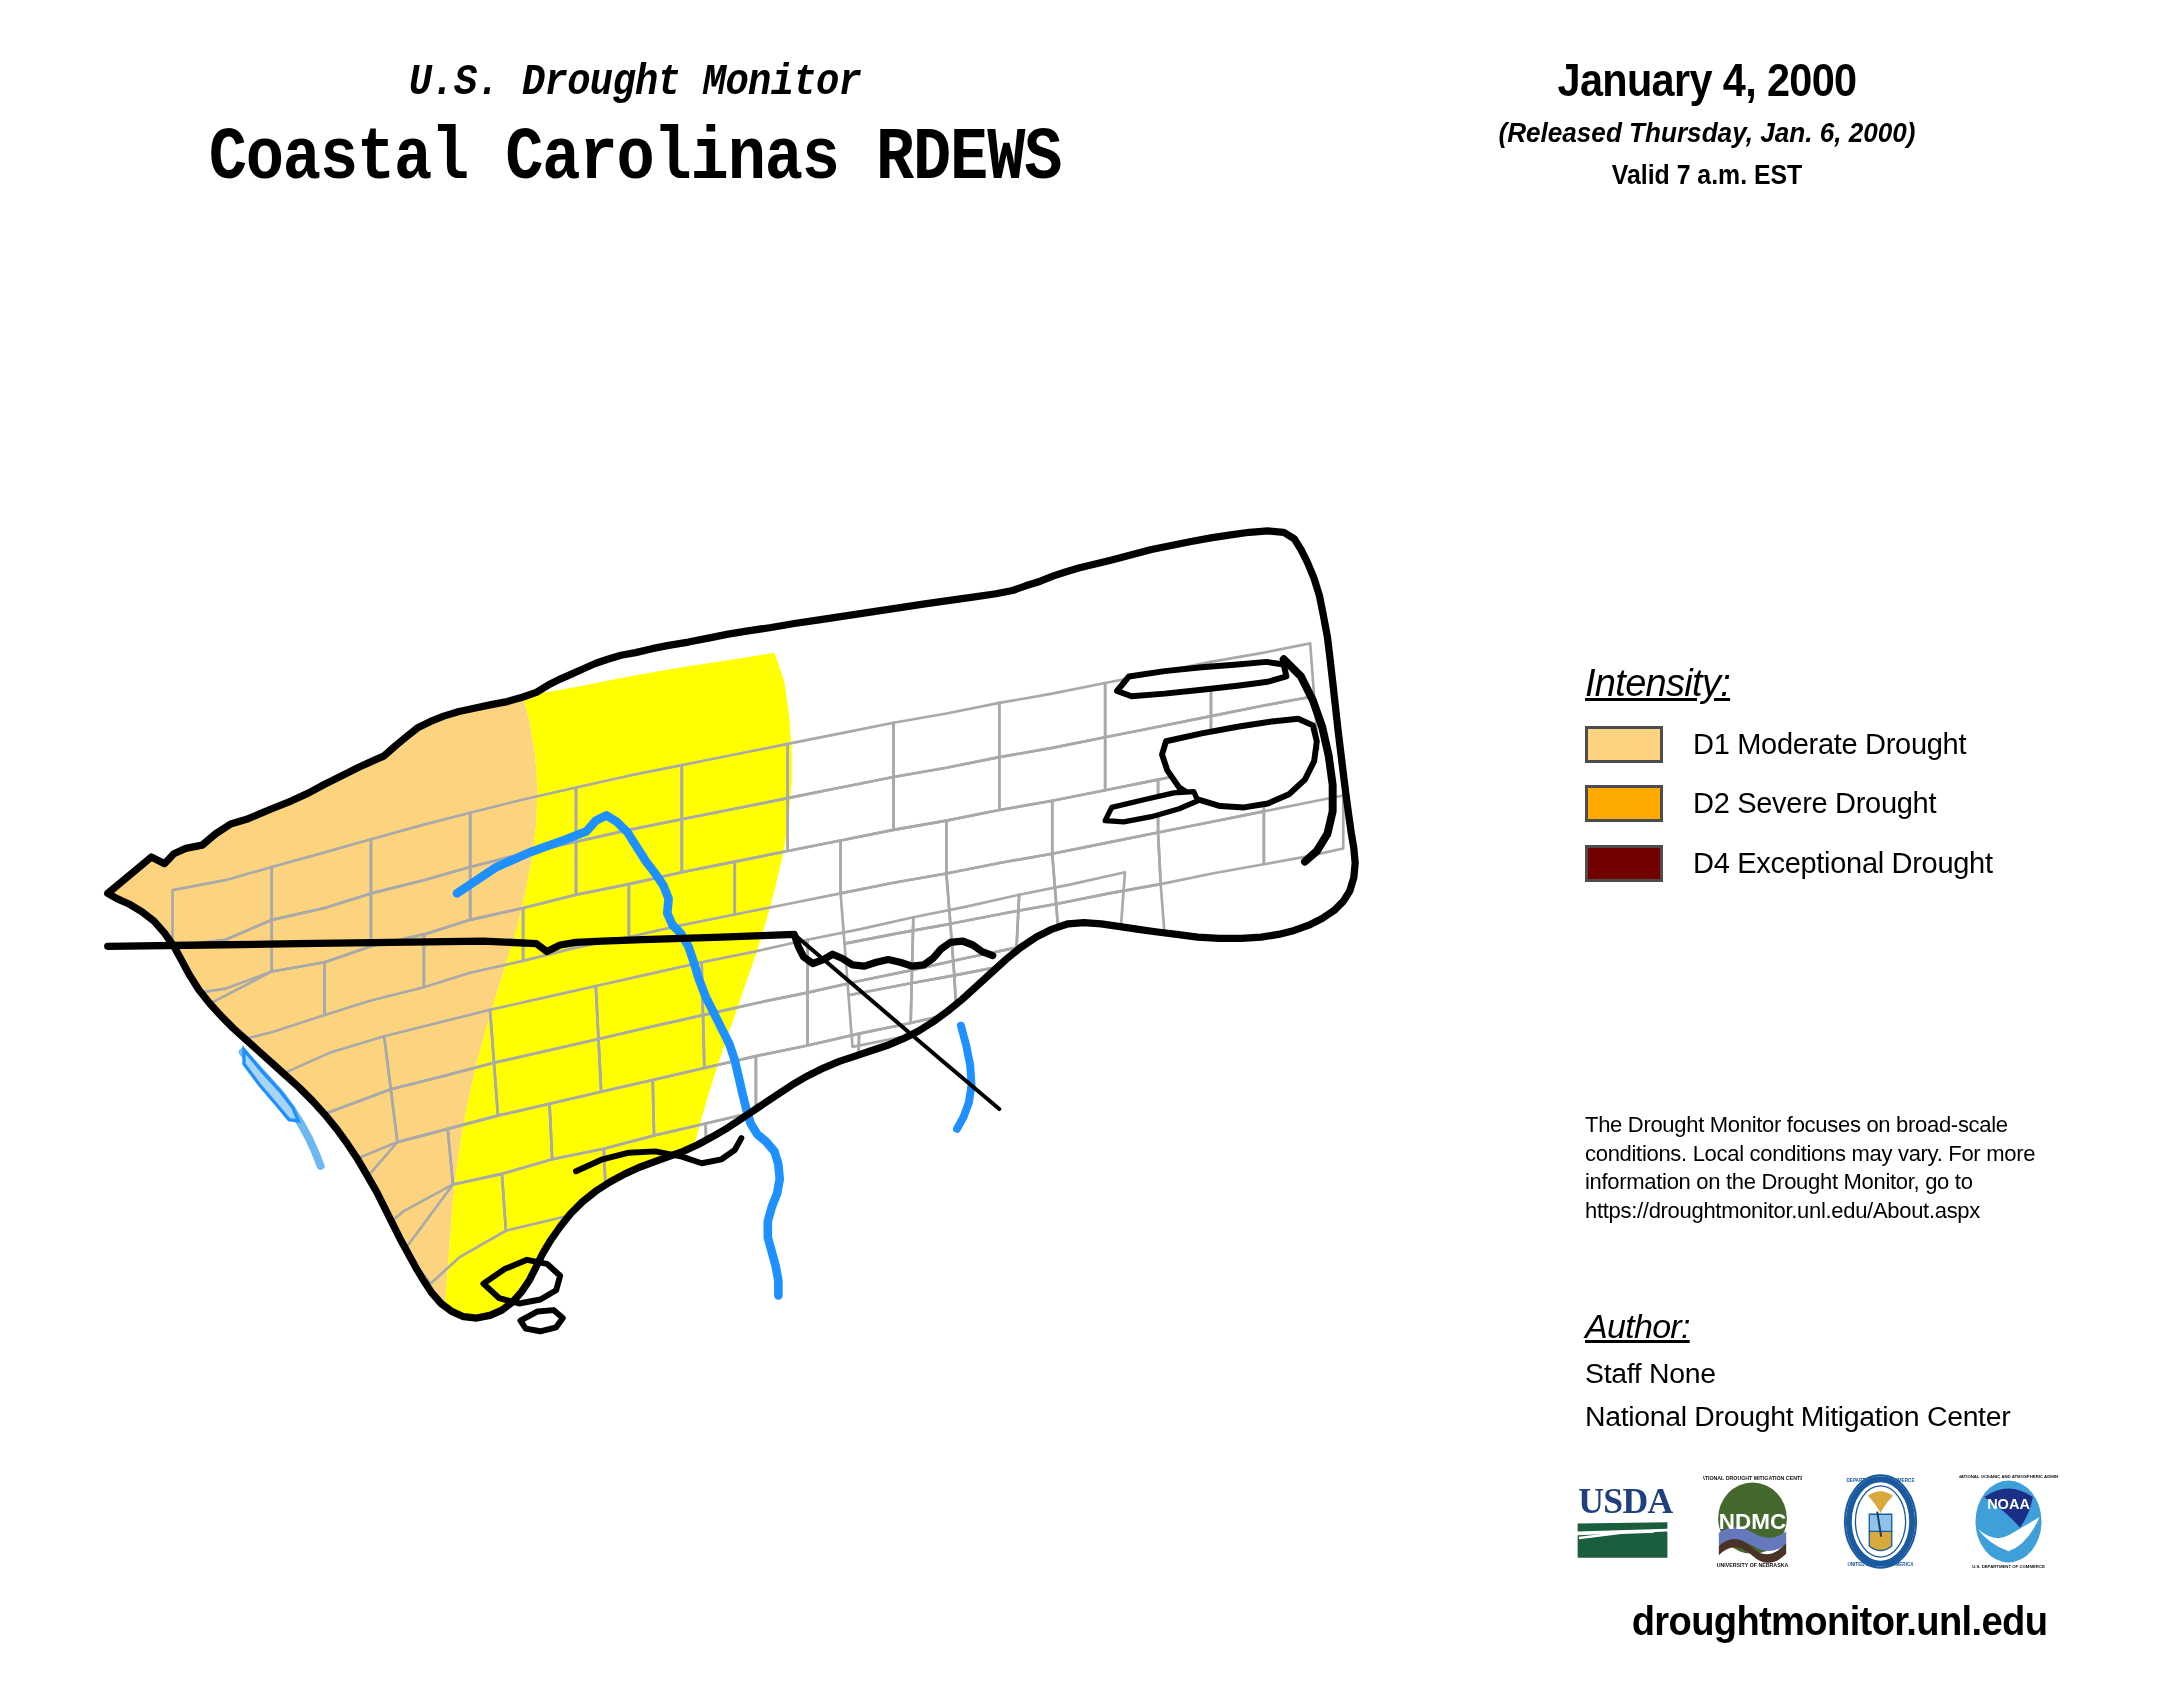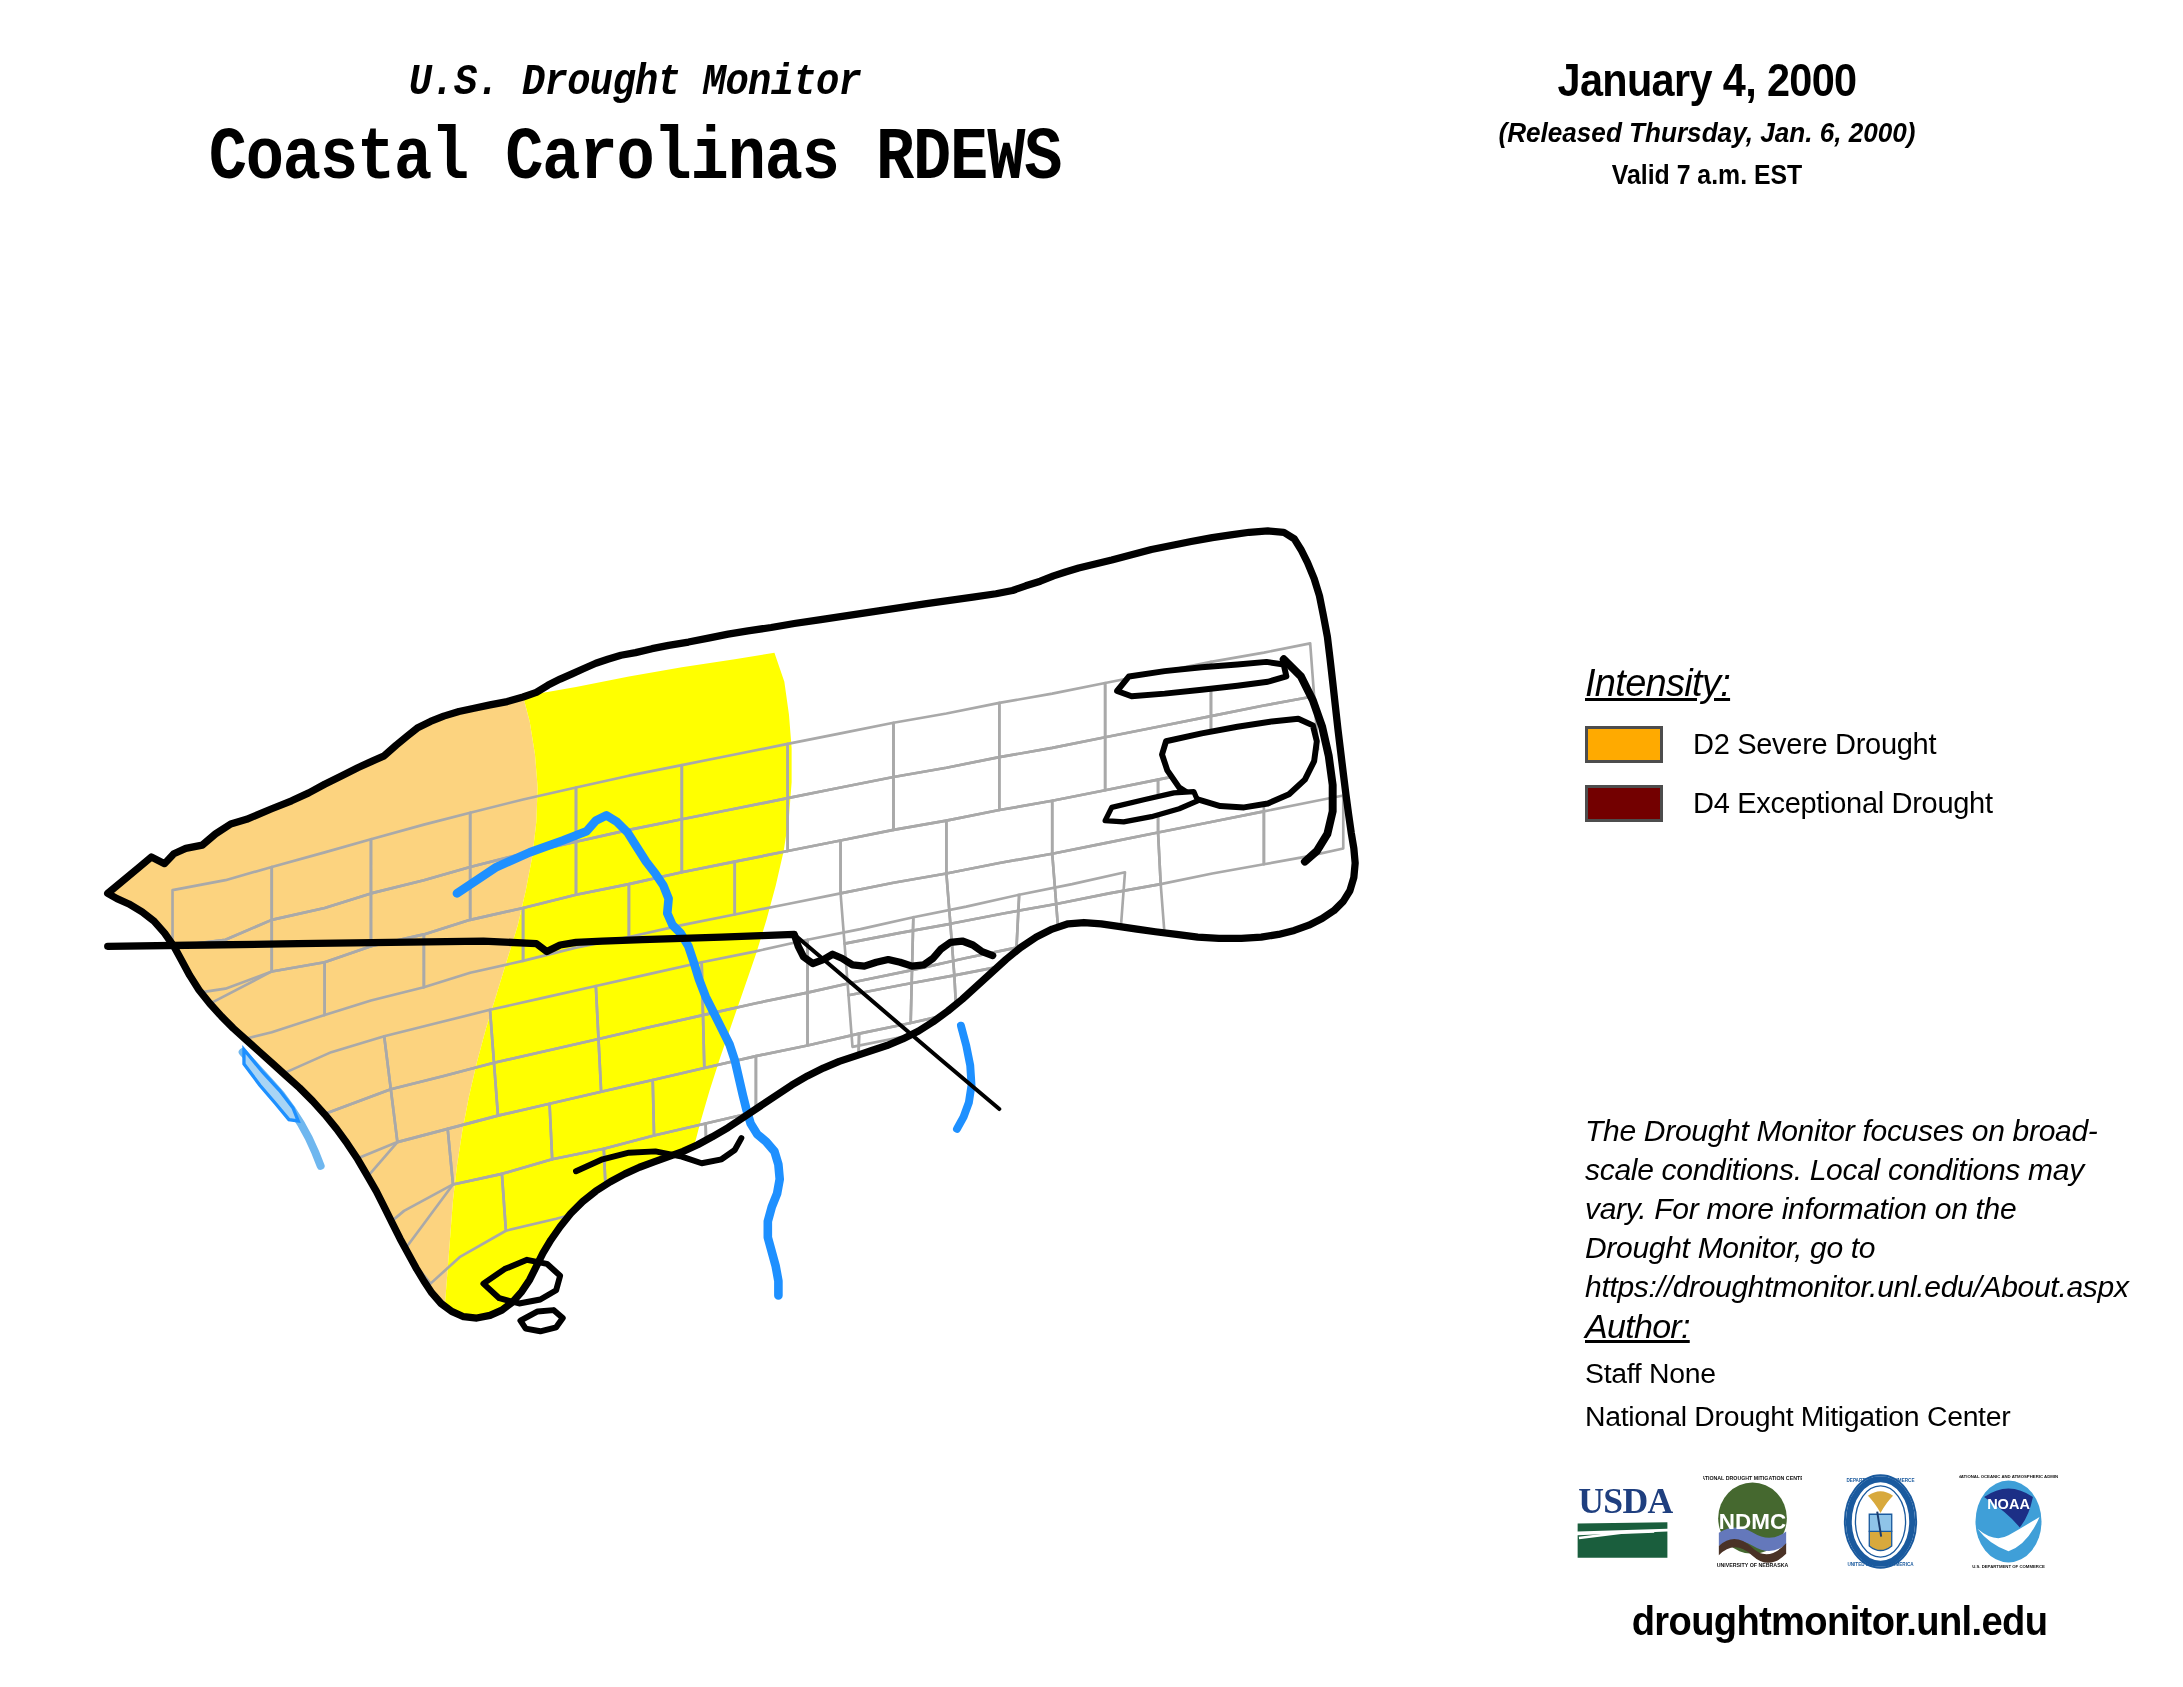--- a/index.html
+++ b/index.html
@@ -32,21 +32,21 @@
   #legend-title{font-size:38px;font-style:italic;font-weight:normal;
                 text-decoration:underline;letter-spacing:-0.7px;margin-bottom:14.6px;
                 display:inline-block;}
   .legend-row{display:flex;align-items:center;height:50px;margin-bottom:9.3px;}
   .swatch{width:78px;height:37px;border:3.3px solid #4d4d4d;box-sizing:border-box;
           flex:0 0 auto;}
   .legend-label{font-size:29px;margin-left:30px;white-space:nowrap;letter-spacing:-0.3px;}
 
   
   #disclaimer{position:absolute;left:1585px;top:1111px;width:523px;
-              font-size:30px;font-style:italic;line-height:1.30;letter-spacing:-0.3px;}
+              font-size:22px;line-height:1.30;letter-spacing:-0.3px;}
 
   
   #author-block{position:absolute;left:1585px;top:1307px;width:523px;}
   #author-title{font-size:34px;font-style:italic;text-decoration:underline;
                 letter-spacing:-0.7px;}
   .author-line{font-size:28.4px;margin-top:10.6px;letter-spacing:-0.3px;}
 
   
   #logos{position:absolute;left:1575px;top:1459px;width:529px;height:126px;
          display:flex;align-items:center;gap:29px;}
@@ -323,20 +323,24 @@
     <path d="M 676,1206 L 702,1192 L 726,1190 L 740,1202 L 730,1216 L 706,1222
              L 684,1218 Z"></path>
   </g>
 </svg>
 </div>
 
 <div id="legend">
   <div id="legend-title">Intensity:</div>
 
   <div class="legend-row">
+    <div class="swatch" style="background-color: rgb(252, 211, 127);"></div>
+    <div class="legend-label">D1 Moderate Drought</div>
+  </div>
+  <div class="legend-row">
     <div class="swatch" style="background-color: rgb(255, 170, 0);"></div>
     <div class="legend-label">D2 Severe Drought</div>
   </div>
   <div class="legend-row">
     <div class="swatch" style="background-color: rgb(115, 0, 0);"></div>
     <div class="legend-label">D4 Exceptional Drought</div>
   </div>
 </div>
 
 <div id="disclaimer">The Drought Monitor focuses on broad-scale conditions. Local conditions may vary. For more information on the Drought Monitor, go to https://droughtmonitor.unl.edu/About.aspx</div>

